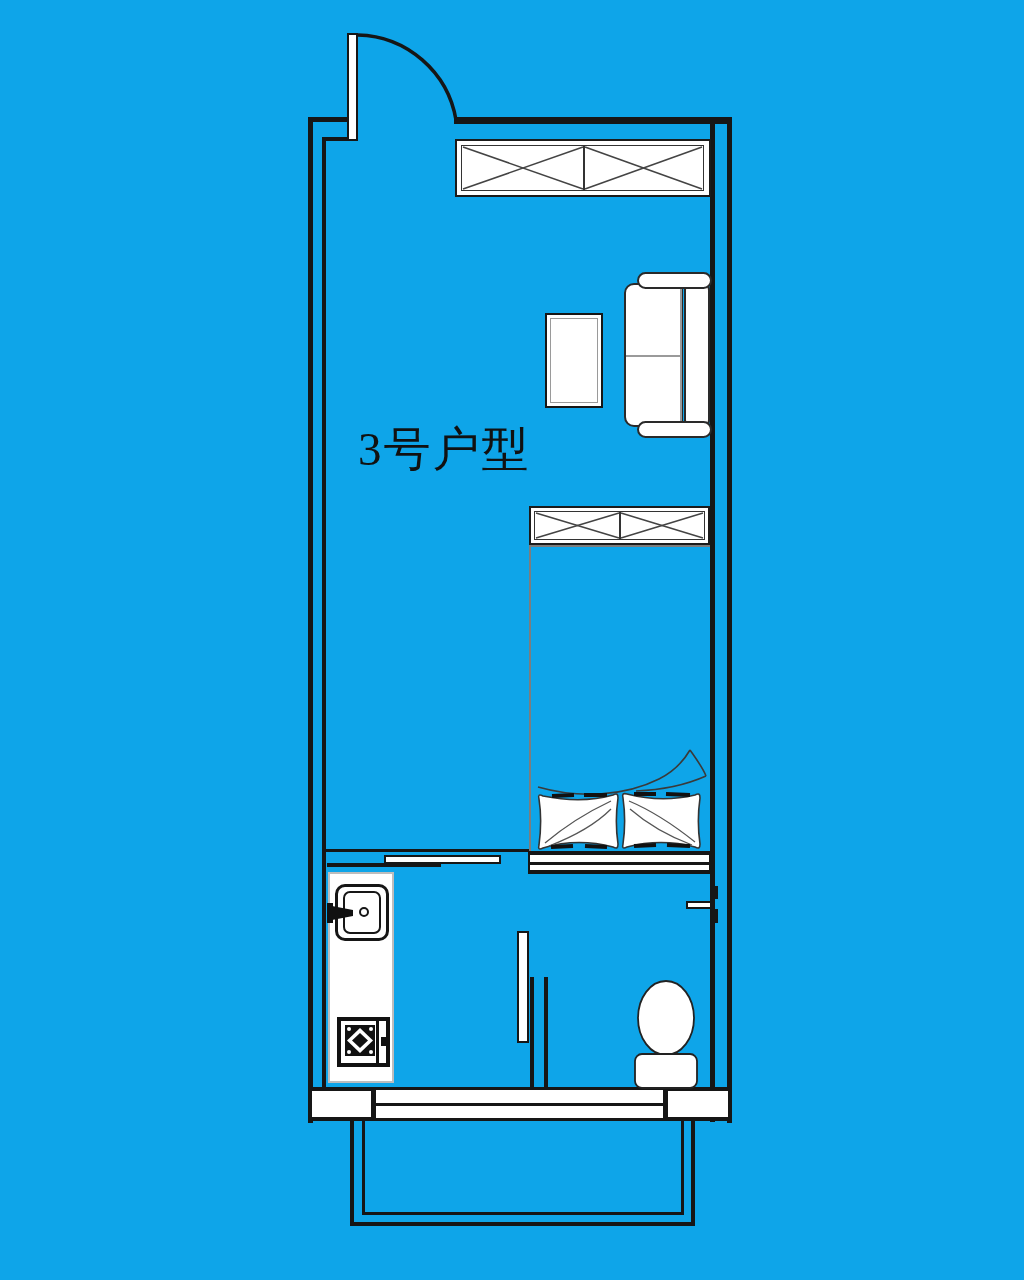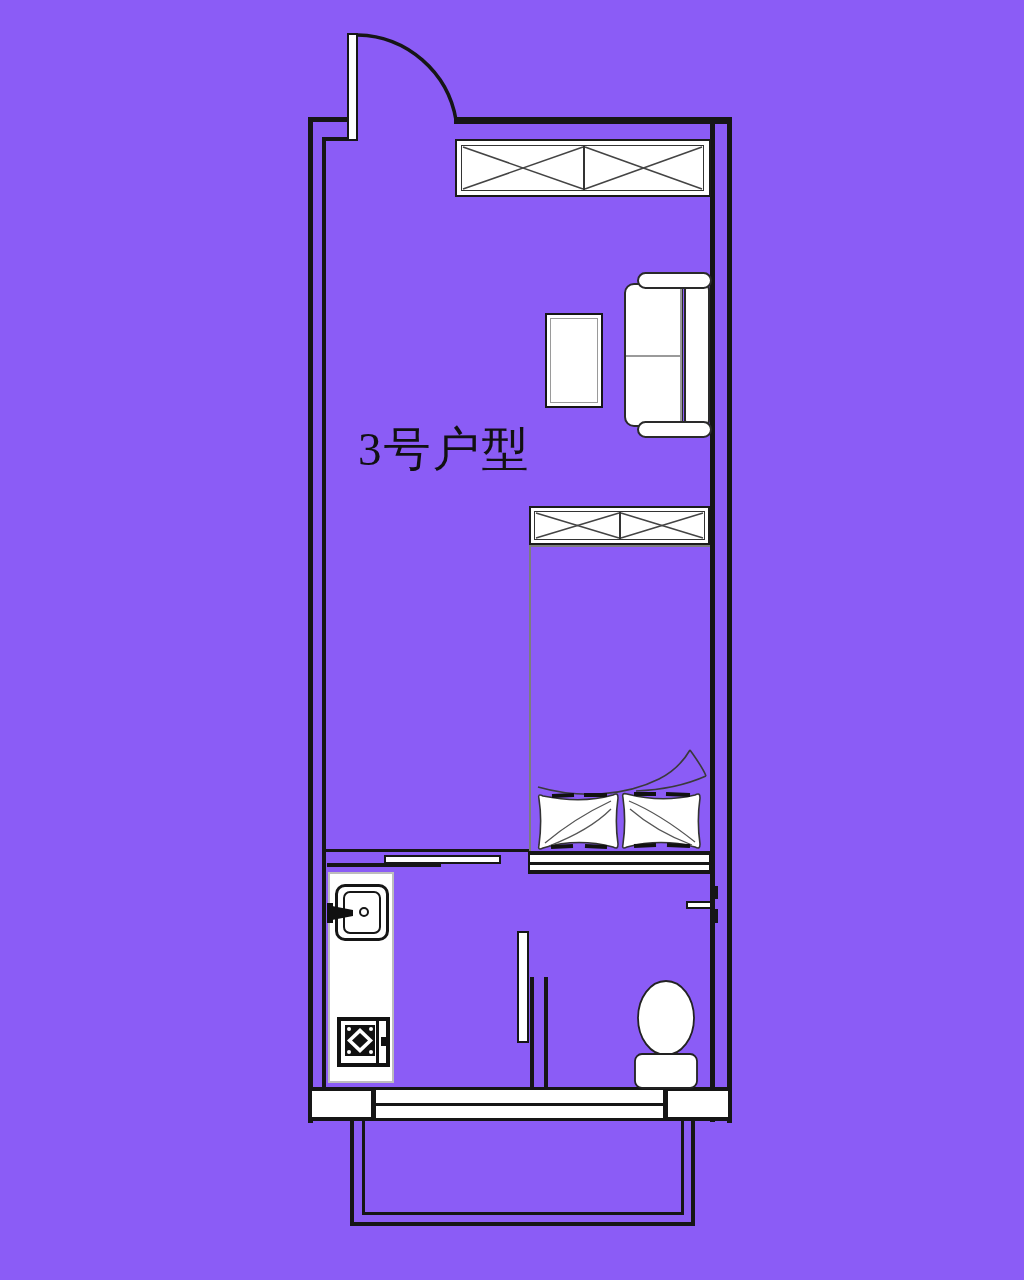--- a/index.html
+++ b/index.html
@@ -1,16 +1,16 @@
 <!DOCTYPE html>
 <html><head>
 <meta charset="utf-8">
 <style>
   html,body{margin:0;padding:0;background:#ffffff;}
-  .plan{position:relative;width:1024px;height:1280px;background:#8b5cf6;overflow:hidden;
+  .plan{position:relative;width:1024px;height:1280px;background:#0ea5e9;overflow:hidden;
         font-family:"Liberation Serif","DejaVu Serif",serif;}
   .abs{position:absolute;box-sizing:border-box;}
   .ink{background:#161616;}
   .svg-overlay{position:absolute;left:0;top:0;width:1024px;height:1280px;pointer-events:none;}
   
   .w-left-outer{left:308px;top:117px;width:5px;height:1006px;}
   .w-left-inner{left:322px;top:138px;width:4px;height:950px;}
   .w-topstub-outer{left:308px;top:117px;width:41px;height:5px;}
   .w-topstub-inner{left:322px;top:137px;width:26px;height:4px;}
   .door-leaf{left:347px;top:33px;width:11px;height:108px;background:#fff;border:2.5px solid #161616;}

